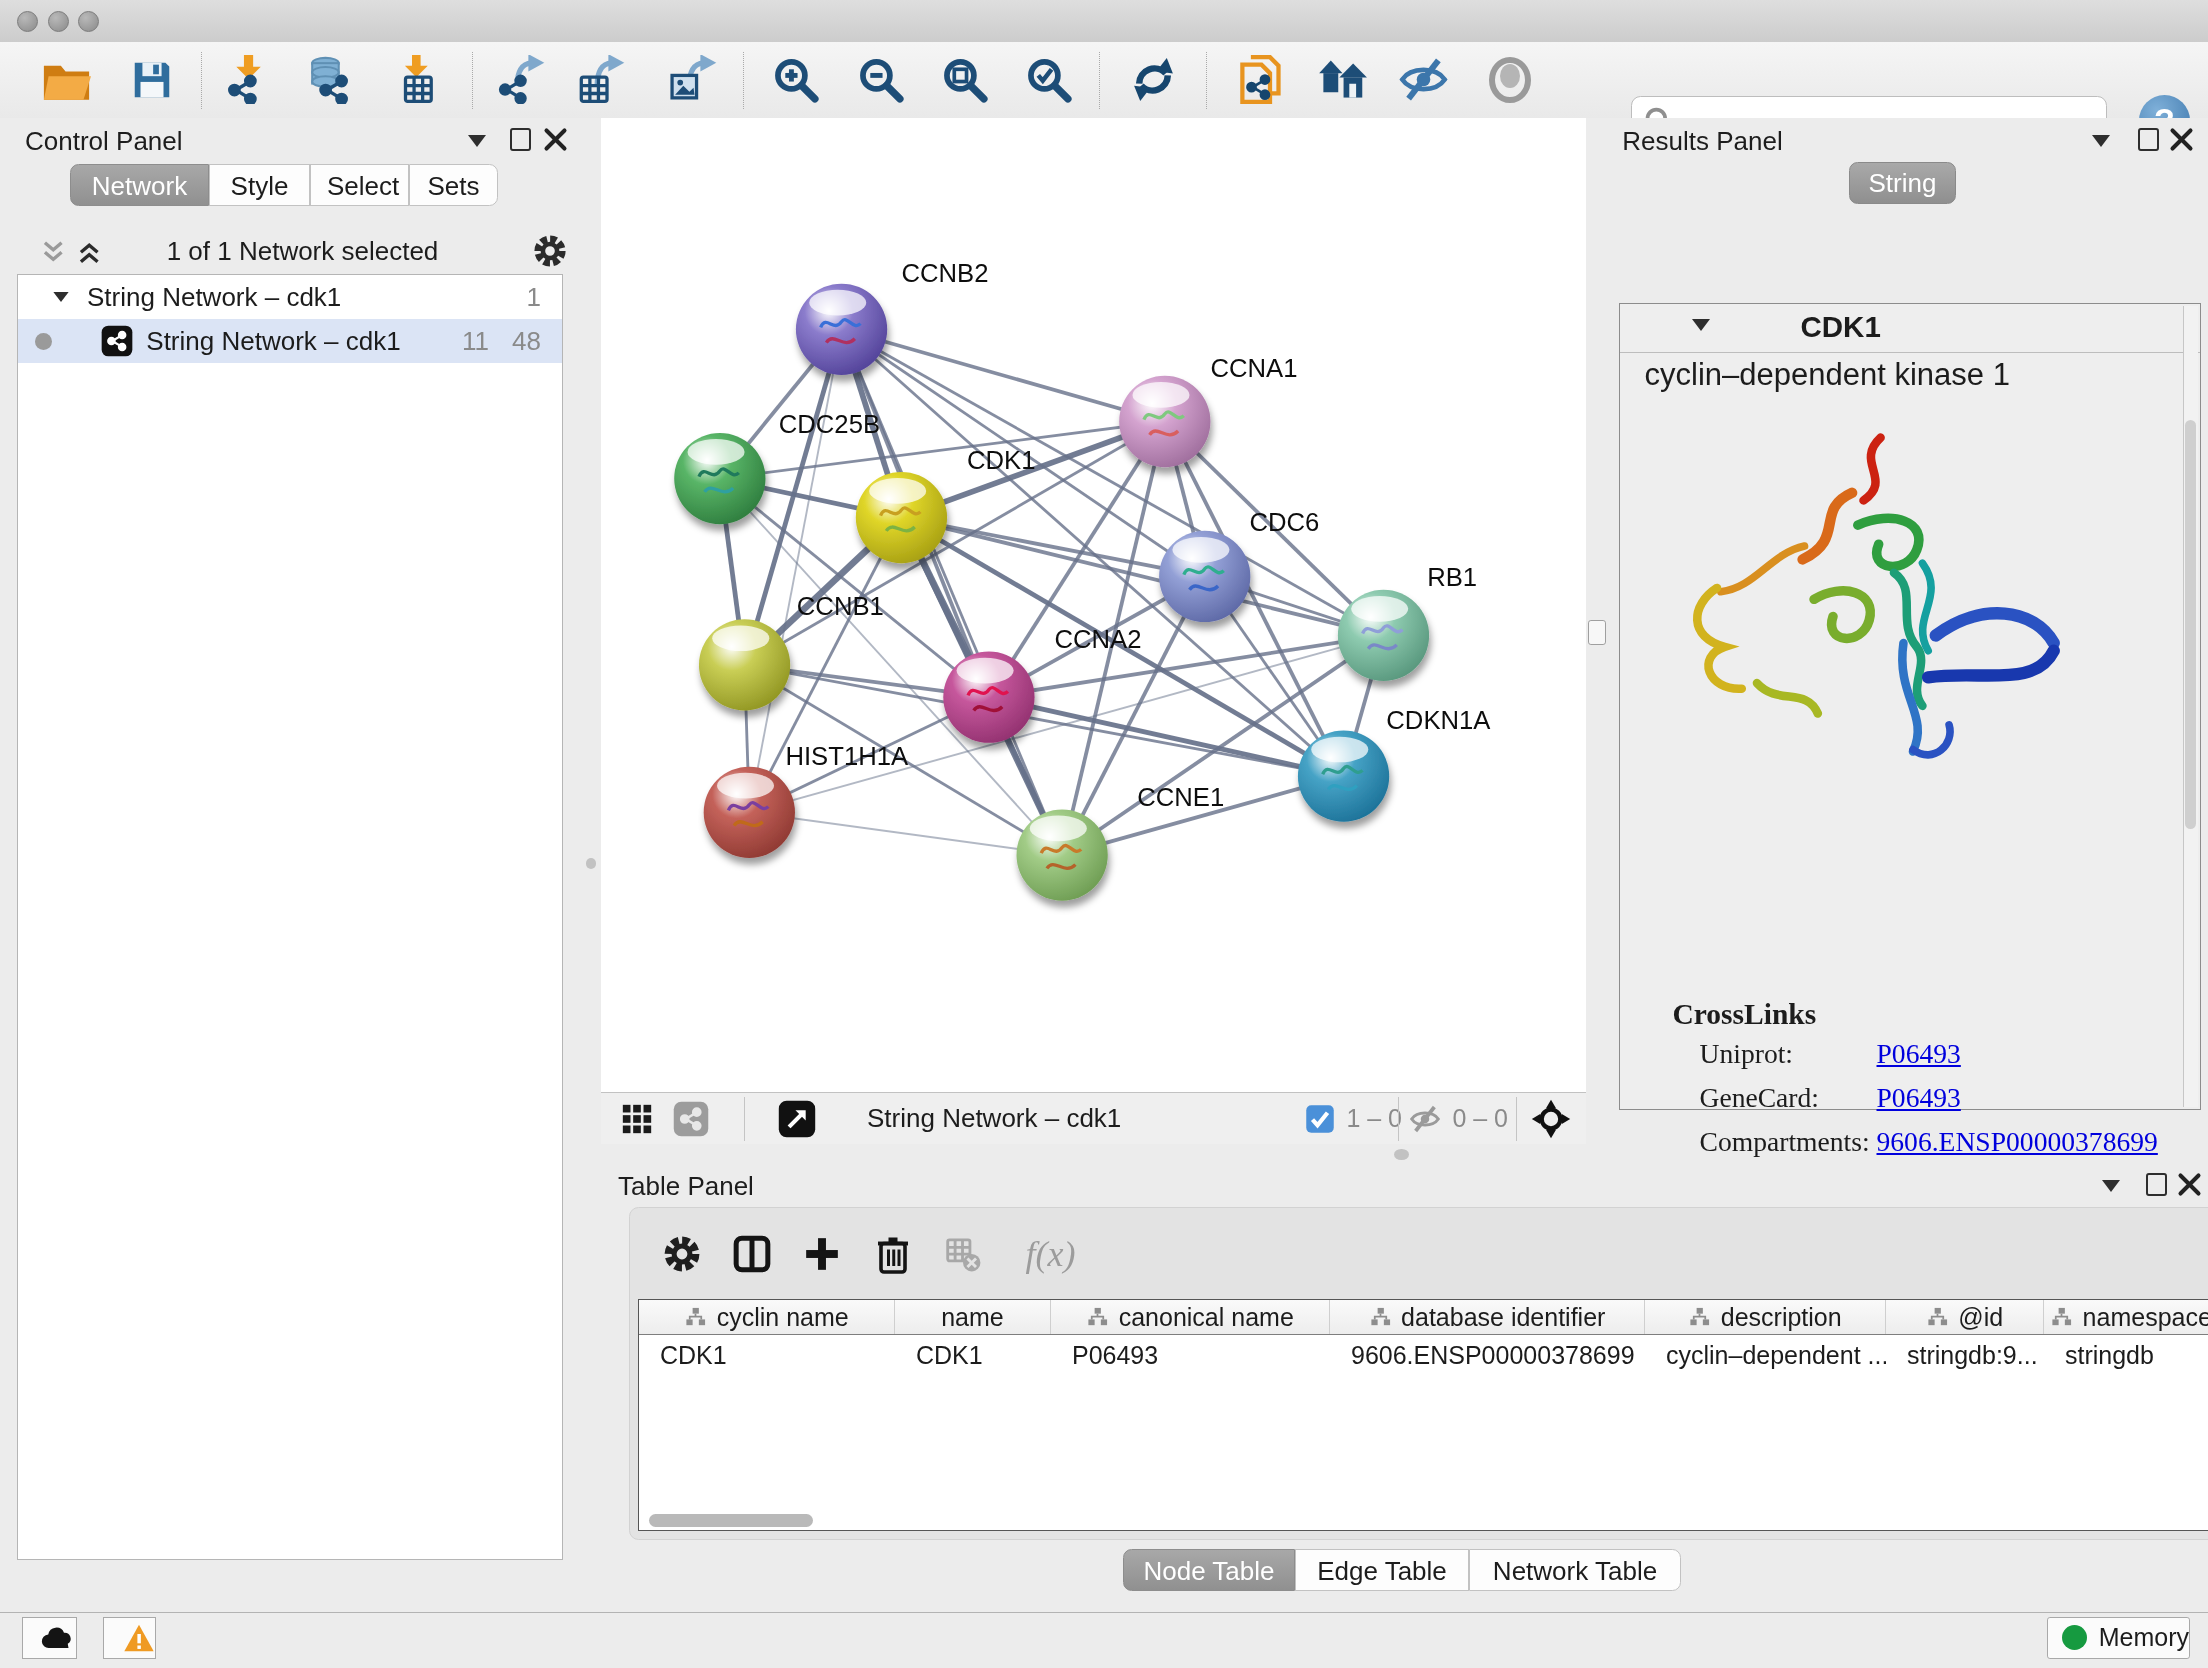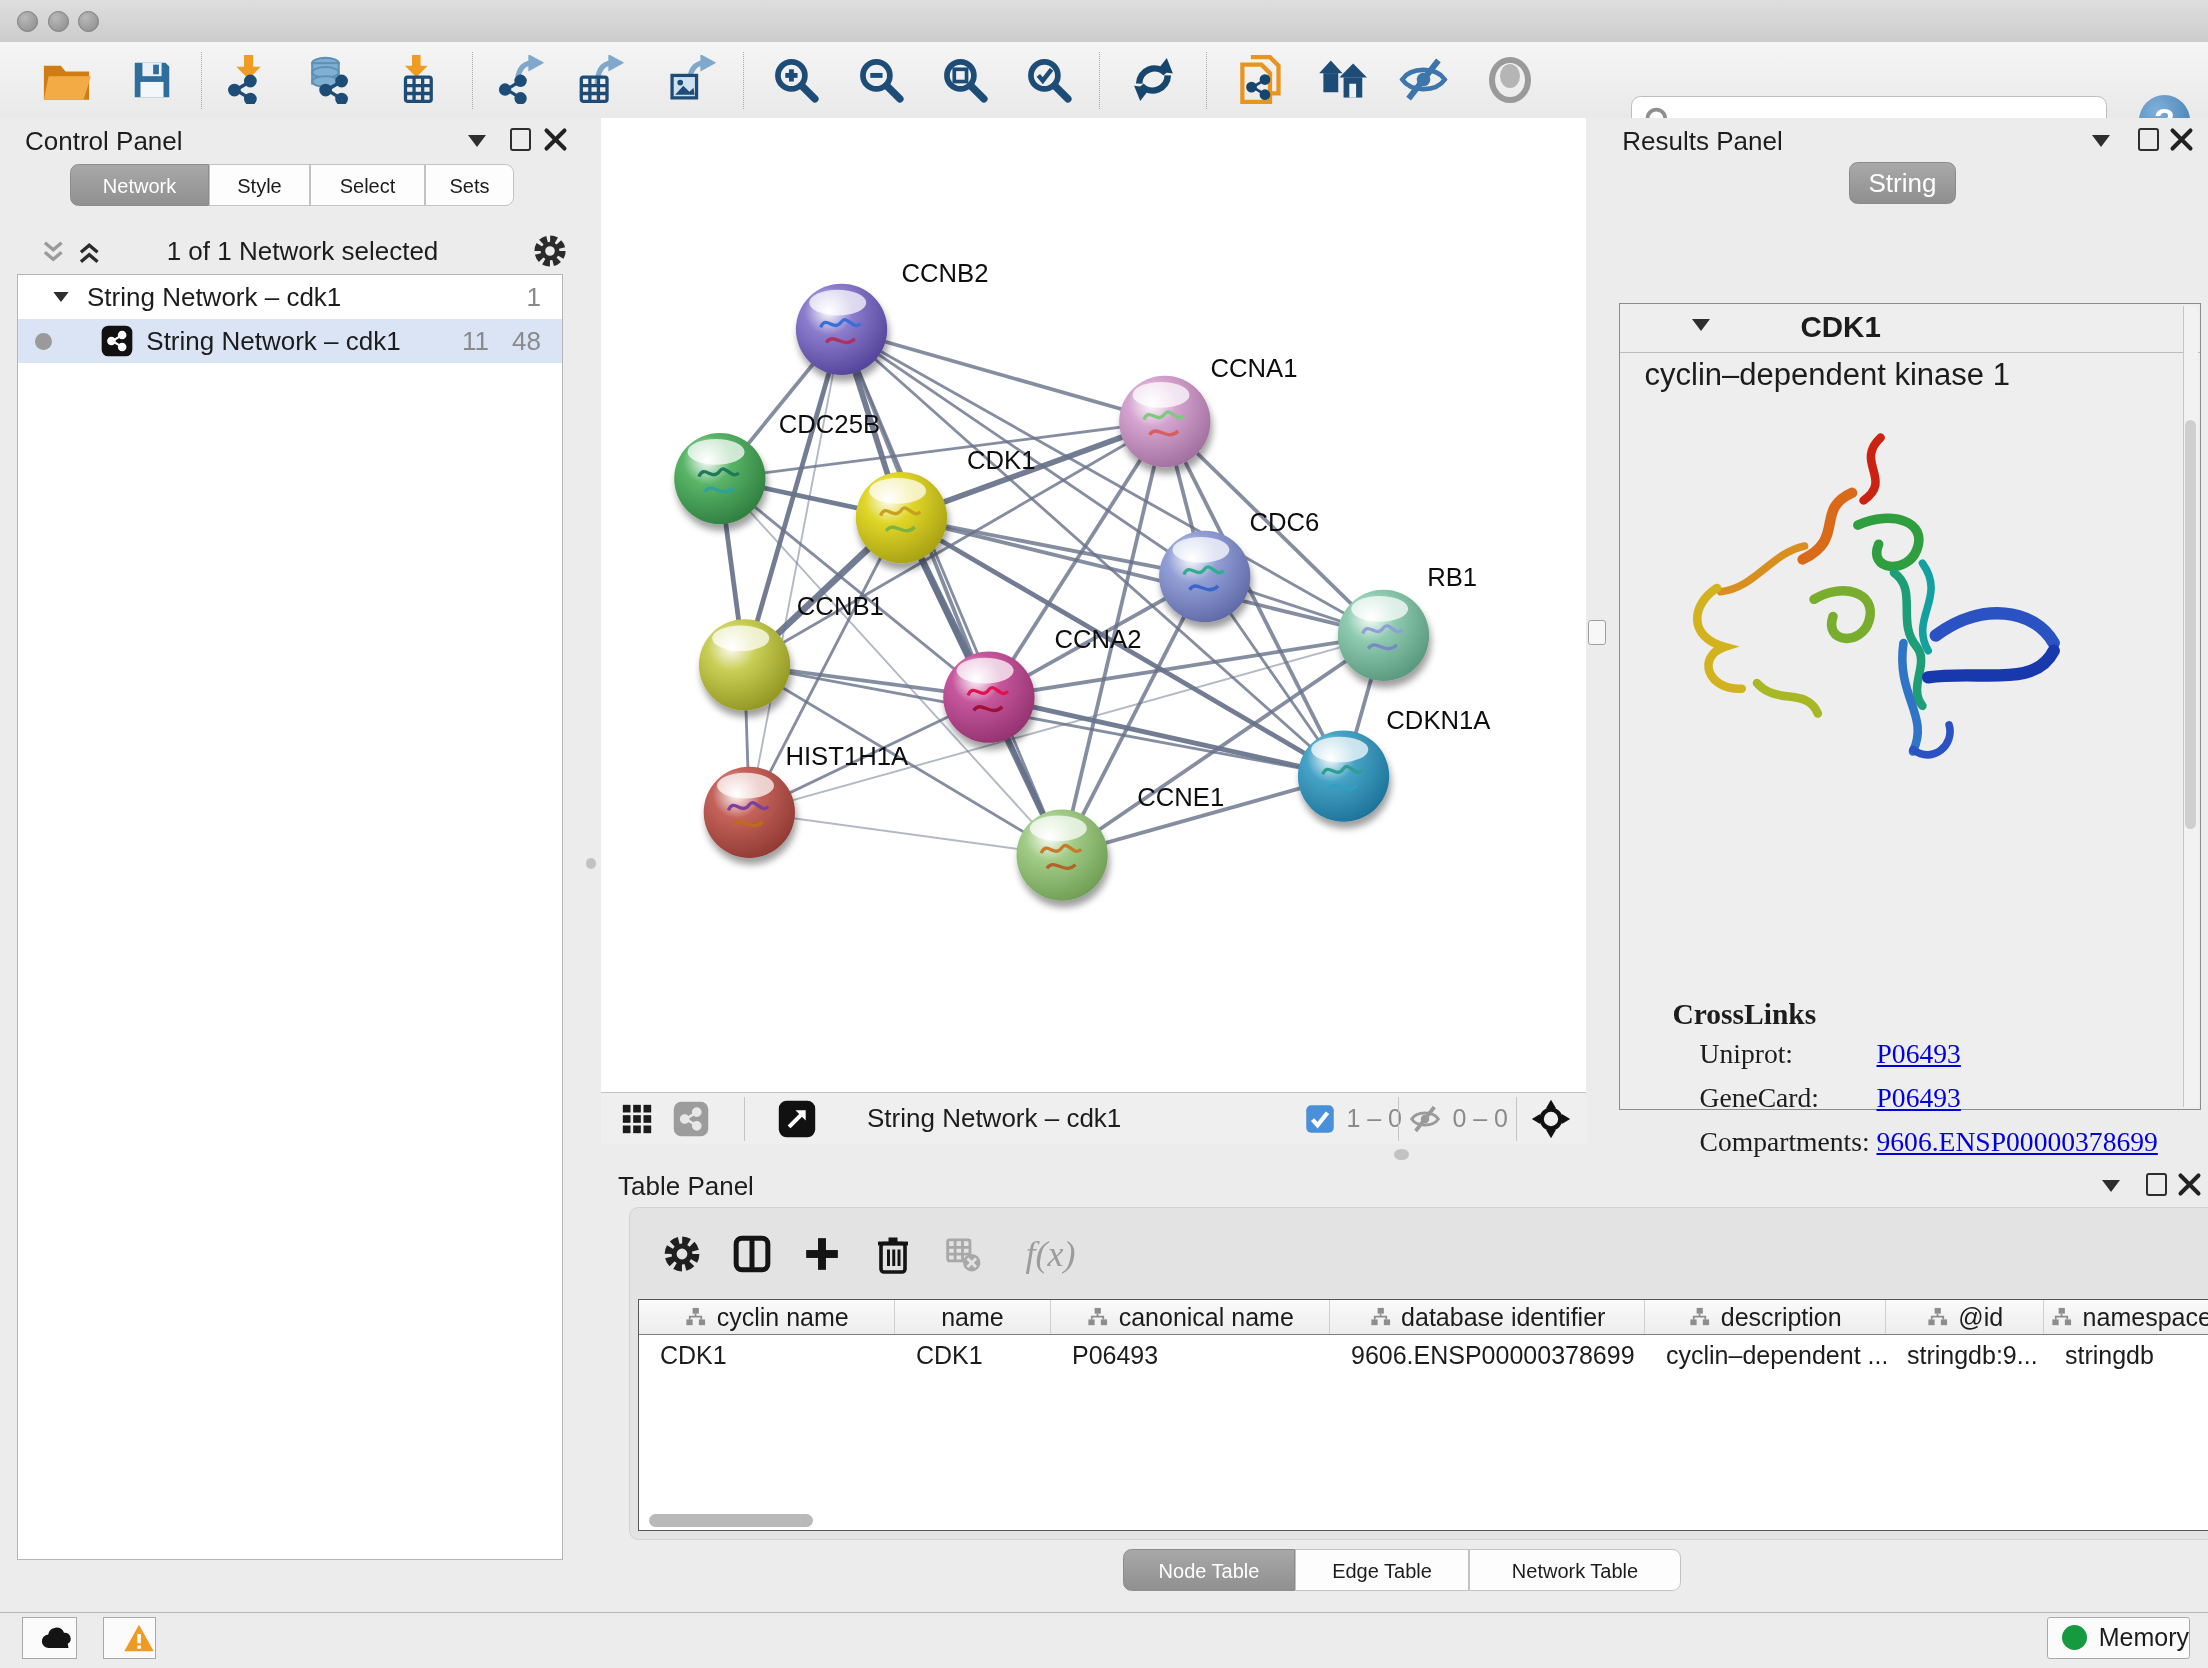--- a/index.html
+++ b/index.html
@@ -13,21 +13,21 @@
   #toolbar{left:0;top:42px;width:2208px;height:76px;background:linear-gradient(#f5f5f5,#e9e9e9);border-bottom:1px solid #b3b3b3;}
   .tbtn{position:absolute;top:11.4px;width:53px;height:53px;display:flex;align-items:center;justify-content:center;}
   .tsep{position:absolute;top:9.5px;height:57px;border-left:1.9px dotted #a9a9a9;}
   #search-wrap{position:absolute;left:1631px;top:54px;width:476px;height:49px;background:#fff;border:1px solid #bdbdbd;border-radius:9.5px;box-sizing:border-box;display:flex;align-items:center;}
   #search-input{border:none;outline:none;flex:1;height:38px;font-size:25px;background:transparent;margin-left:5.7px;font-family:inherit;}
   #help-btn{position:absolute;left:2139px;top:53px;width:51px;height:51px;border-radius:50%;background:radial-gradient(circle at 35% 30%,#7fb0d9,#3c76ab);color:#fff;font-size:34px;font-weight:bold;display:flex;align-items:center;justify-content:center;}
   
   .ph-tri{width:0;height:0;border-left:9.5px solid transparent;border-right:9.5px solid transparent;border-top:12.4px solid #2e2e2e;}
   .ph-box{width:21px;height:23px;border:2.9px solid #2e2e2e;border-radius:2.9px;box-sizing:border-box;}
   .panel-title{font-size:26px;color:#1d1d1d;}
-  .tabbar .tab{height:42px;line-height:42px;background:#fdfdfd;border:1px solid #c2c2c2;text-align:center;font-size:20px;padding:0 16px;box-sizing:border-box;}
+  .tabbar .tab{height:42px;line-height:42px;background:#fdfdfd;border:1px solid #c2c2c2;text-align:center;font-size:26px;padding:0 16px;box-sizing:border-box;}
   .tabbar .tab.first{border-radius:8.6px 0 0 8.6px;}
   .tabbar .tab.last{border-radius:0 8.6px 8.6px 0;}
   .tabbar .tab.active{background:linear-gradient(#a8a8a8,#909090);color:#fff;border-color:#8d8d8d;}
   
   #control-panel{left:0;top:118px;width:581px;height:1494px;background:#ececec;border-right:1px solid #b0b0b0;}
   #cp-tabs{position:absolute;left:70px;top:46px;display:flex;}
   #cp-statusrow{position:absolute;left:12px;top:112px;width:581px;height:42px;}
   #cp-status{position:absolute;left:0;right:0;text-align:center;top:5.7px;font-size:26px;}
   #network-list{position:absolute;left:17px;top:156px;width:546px;height:1286px;background:#fff;border:1px solid #b5b5b5;box-sizing:border-box;}
   .nl-row{height:44px;display:flex;align-items:center;font-size:26px;}
@@ -333,21 +333,21 @@
     <svg class="abs" style="left:542px;top:7.6px" width="27" height="27" viewBox="0 0 24 24">
       <g stroke="#222" stroke-width="3.6" stroke-linecap="round">
           <line x1="4" y1="4" x2="20" y2="20"></line>
           <line x1="20" y1="4" x2="4" y2="20"></line>
         </g>
     </svg>
 
     <div id="cp-tabs" class="tabbar">
       <div class="tab first active" style="width:139px">Network</div>
       <div class="tab" style="width:101px">Style</div>
-      <div class="tab" style="width:115px">Select</div>
+      <div class="tab" style="width:99px">Select</div>
       <div class="tab last" style="width:89px">Sets</div>
     </div>
 
     <div id="cp-statusrow">
       <svg class="abs" style="left:27px;top:7.6px" width="28.5" height="28.5" viewBox="0 0 24 24">
         <g stroke="#9a9a9a" stroke-width="2.8" fill="none">
             <path d="M5 4 l7 6 7-6"></path>
             <path d="M5 12 l7 6 7-6"></path>
           </g>
       </svg>

